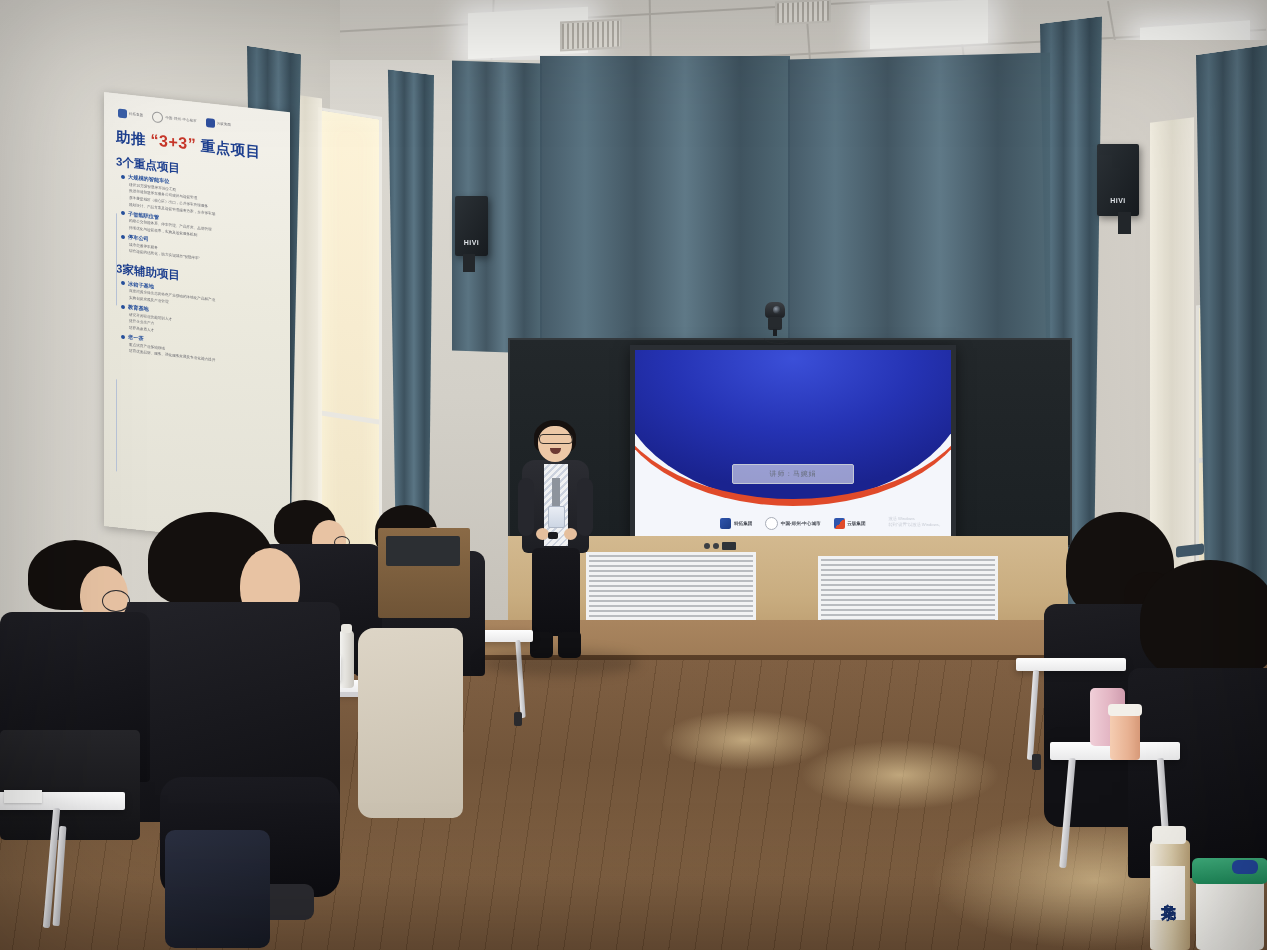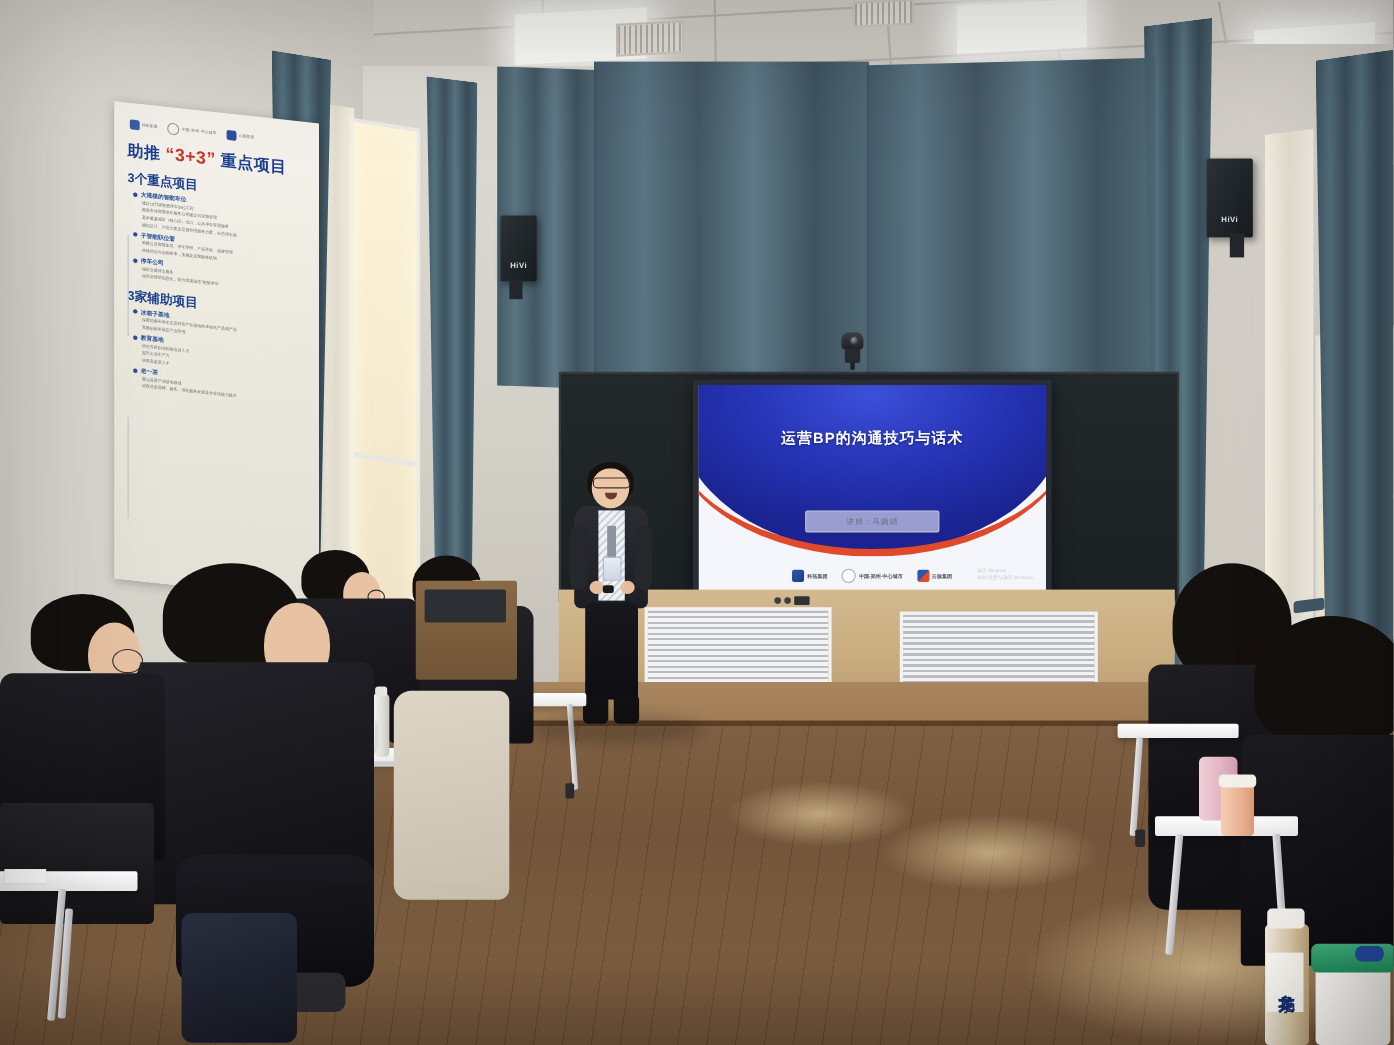--- a/index.html
+++ b/index.html
@@ -301,21 +301,20 @@
     <div class="cam-lens"></div>
     <div class="cam-mount"></div>
     <div class="cam-arm"></div>
     <div class="cam-wire"></div>
   </div>
 
   <div class="abs" id="screen">
     <div class="slide">
       <div class="slide-blue"></div>
       <div class="slide-red"></div>
-      <div class="slide-title">运营BP的沟通技巧与话术</div>
       <div class="slide-presenter">讲师：马婉娟</div>
 
       <div class="slide-foot">
         <div class="sf">
           <span class="m1"></span>
           <span class="t">科拓集团</span>
         </div>
         <div class="sf">
           <span class="m2"></span>
           <span class="t">中国·郑州·中心城市</span>

